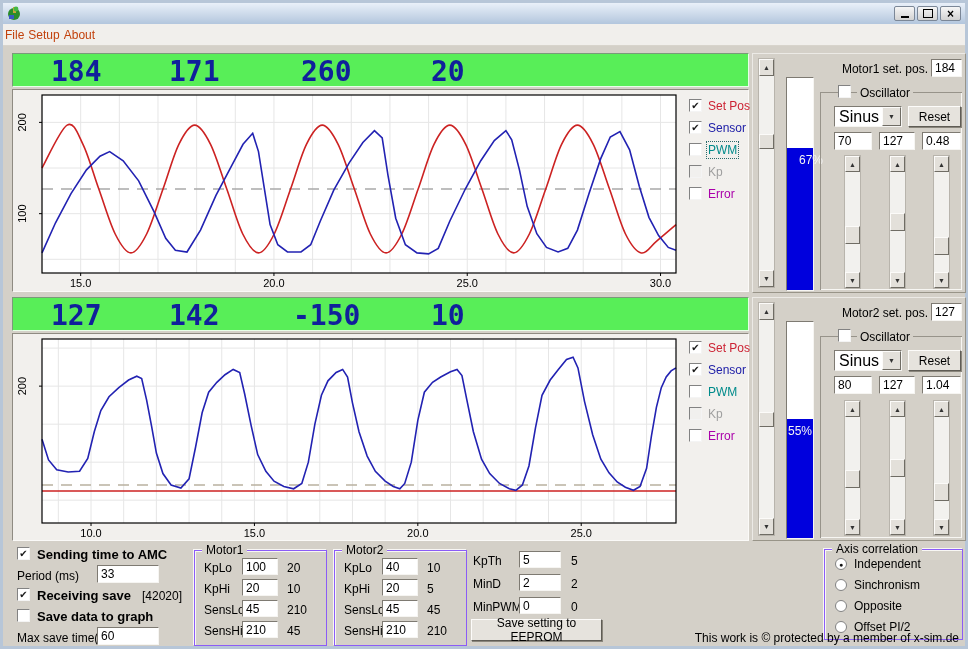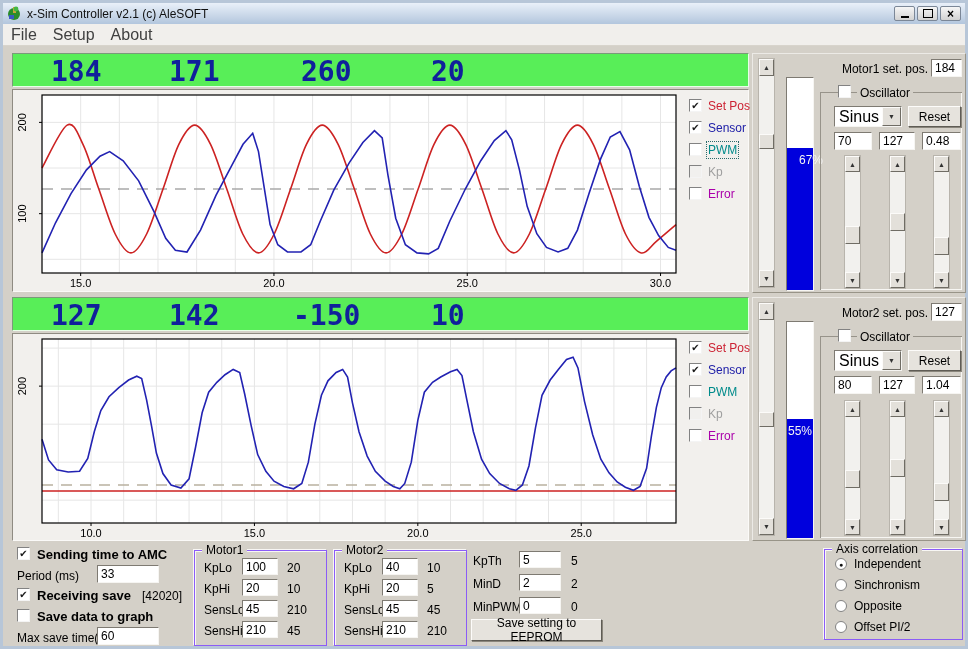--- a/index.html
+++ b/index.html
@@ -14,21 +14,21 @@
   .winbtns{margin-left:auto;display:flex;gap:2px;}
   .wbtn{width:21px;height:15px;background:linear-gradient(#f6f6f6,#d2d2d2);
     border:1px solid #7b8染7;border:1px solid #7b8797;border-radius:2px;padding:0;
     display:flex;align-items:center;justify-content:center;font-size:11px;line-height:1;color:#000;}
   .g-min{width:8px;height:2px;background:#000;margin-top:7px;}
   .g-max{width:8px;height:7px;border:1.5px solid #000;}
   .g-close{font-weight:bold;font-size:12px;}
   
   .menubar{position:absolute;left:0;top:21px;right:0;height:21px;background:#f1efec;
     border-bottom:1px solid #d8d4cc;display:flex;align-items:center;}
-  .menuitem{font-size:16px;color:#404040;padding:2px 8px;}
+  .menuitem{font-size:12px;color:#c2410c;padding:2px 2px;}
   
   .banner{position:absolute;left:9px;width:737px;height:34px;background:#58ee58;
     border:1px solid;border-color:#7a9a7a #e8ffe8 #e8ffe8 #7a9a7a;box-sizing:border-box;}
   .bannernum{position:absolute;top:1px;font-family:"DejaVu Sans Mono",monospace;
     font-weight:bold;font-size:28px;color:#10209b;}
   
   .chartpanel{position:absolute;left:9px;width:737px;background:#f2f0ed;
     border:1px solid;border-color:#8f8b82 #fbfaf8 #fbfaf8 #8f8b82;box-sizing:border-box;}
   .legend{position:absolute;left:676px;width:64px;display:flex;flex-direction:column;gap:9px;}
   .legrow{display:flex;align-items:center;gap:6px;height:13px;}
@@ -81,21 +81,20 @@
 
 <div class="win">
 
   <div class="titlebar">
     <svg width="15" height="15" viewBox="0 0 15 15">
       <circle cx="7" cy="8" r="6" fill="#2a8c2a"></circle>
       <rect x="6" y="1" width="3" height="6" fill="#caa43a"></rect>
       <circle cx="9" cy="3" r="2.4" fill="#44b844"></circle>
       <rect x="2" y="9" width="5" height="4" fill="#3a5ac0"></rect>
     </svg>
-    <span class="title">x-Sim Controller v2.1 (c) AleSOFT</span>
     <span class="winbtns">
       <button class="wbtn">
           <span class="g-min"></span>
         </button>
       <button class="wbtn">
           <span class="g-max"></span>
         </button>
       <button class="wbtn">
           <span class="g-close">×</span>
         </button>
@@ -401,14 +400,15 @@
     <div class="radrow" style="left:10px;top:49px;">
       <span class="radio"></span>
       <span class="radlab">Opposite</span>
     </div>
     <div class="radrow" style="left:10px;top:70px;">
       <span class="radio"></span>
       <span class="radlab">Offset PI/2</span>
     </div>
   </div>
 
+  <span class="footer" style="left:536px;top:628px;width:420px;">This work is © protected by a member of x-sim.de</span>
 
 </div>
 
 </body></html>

